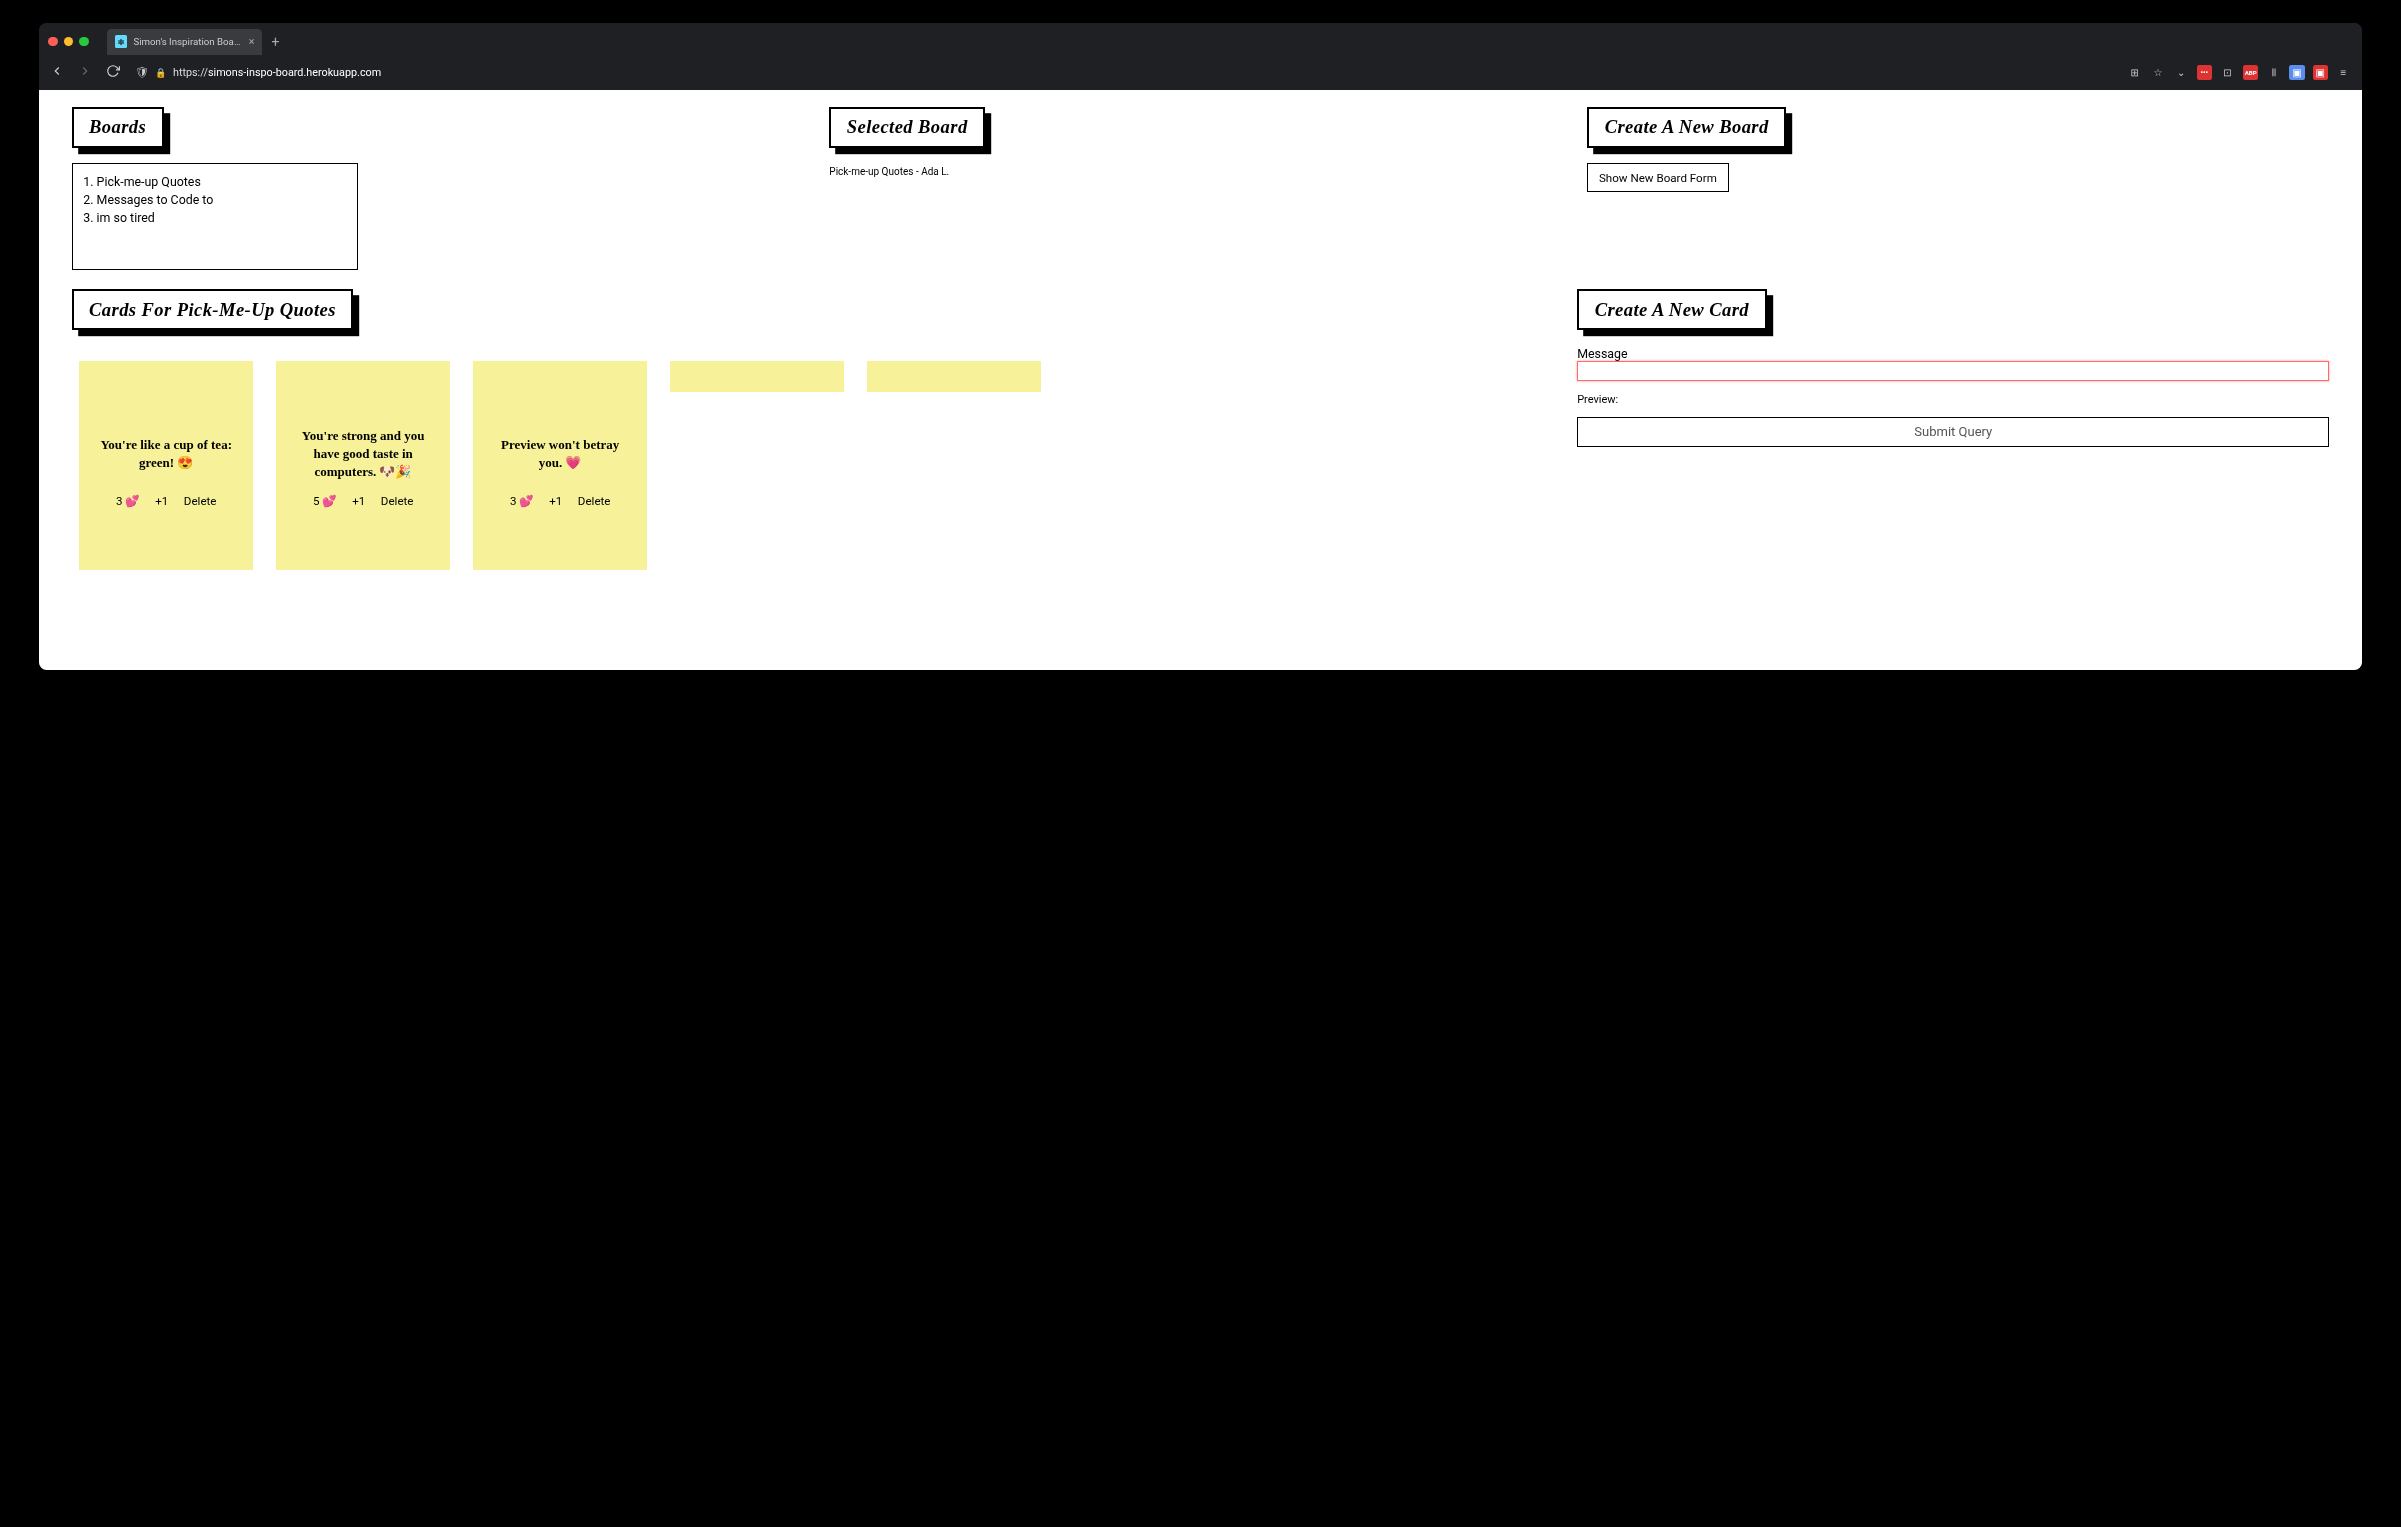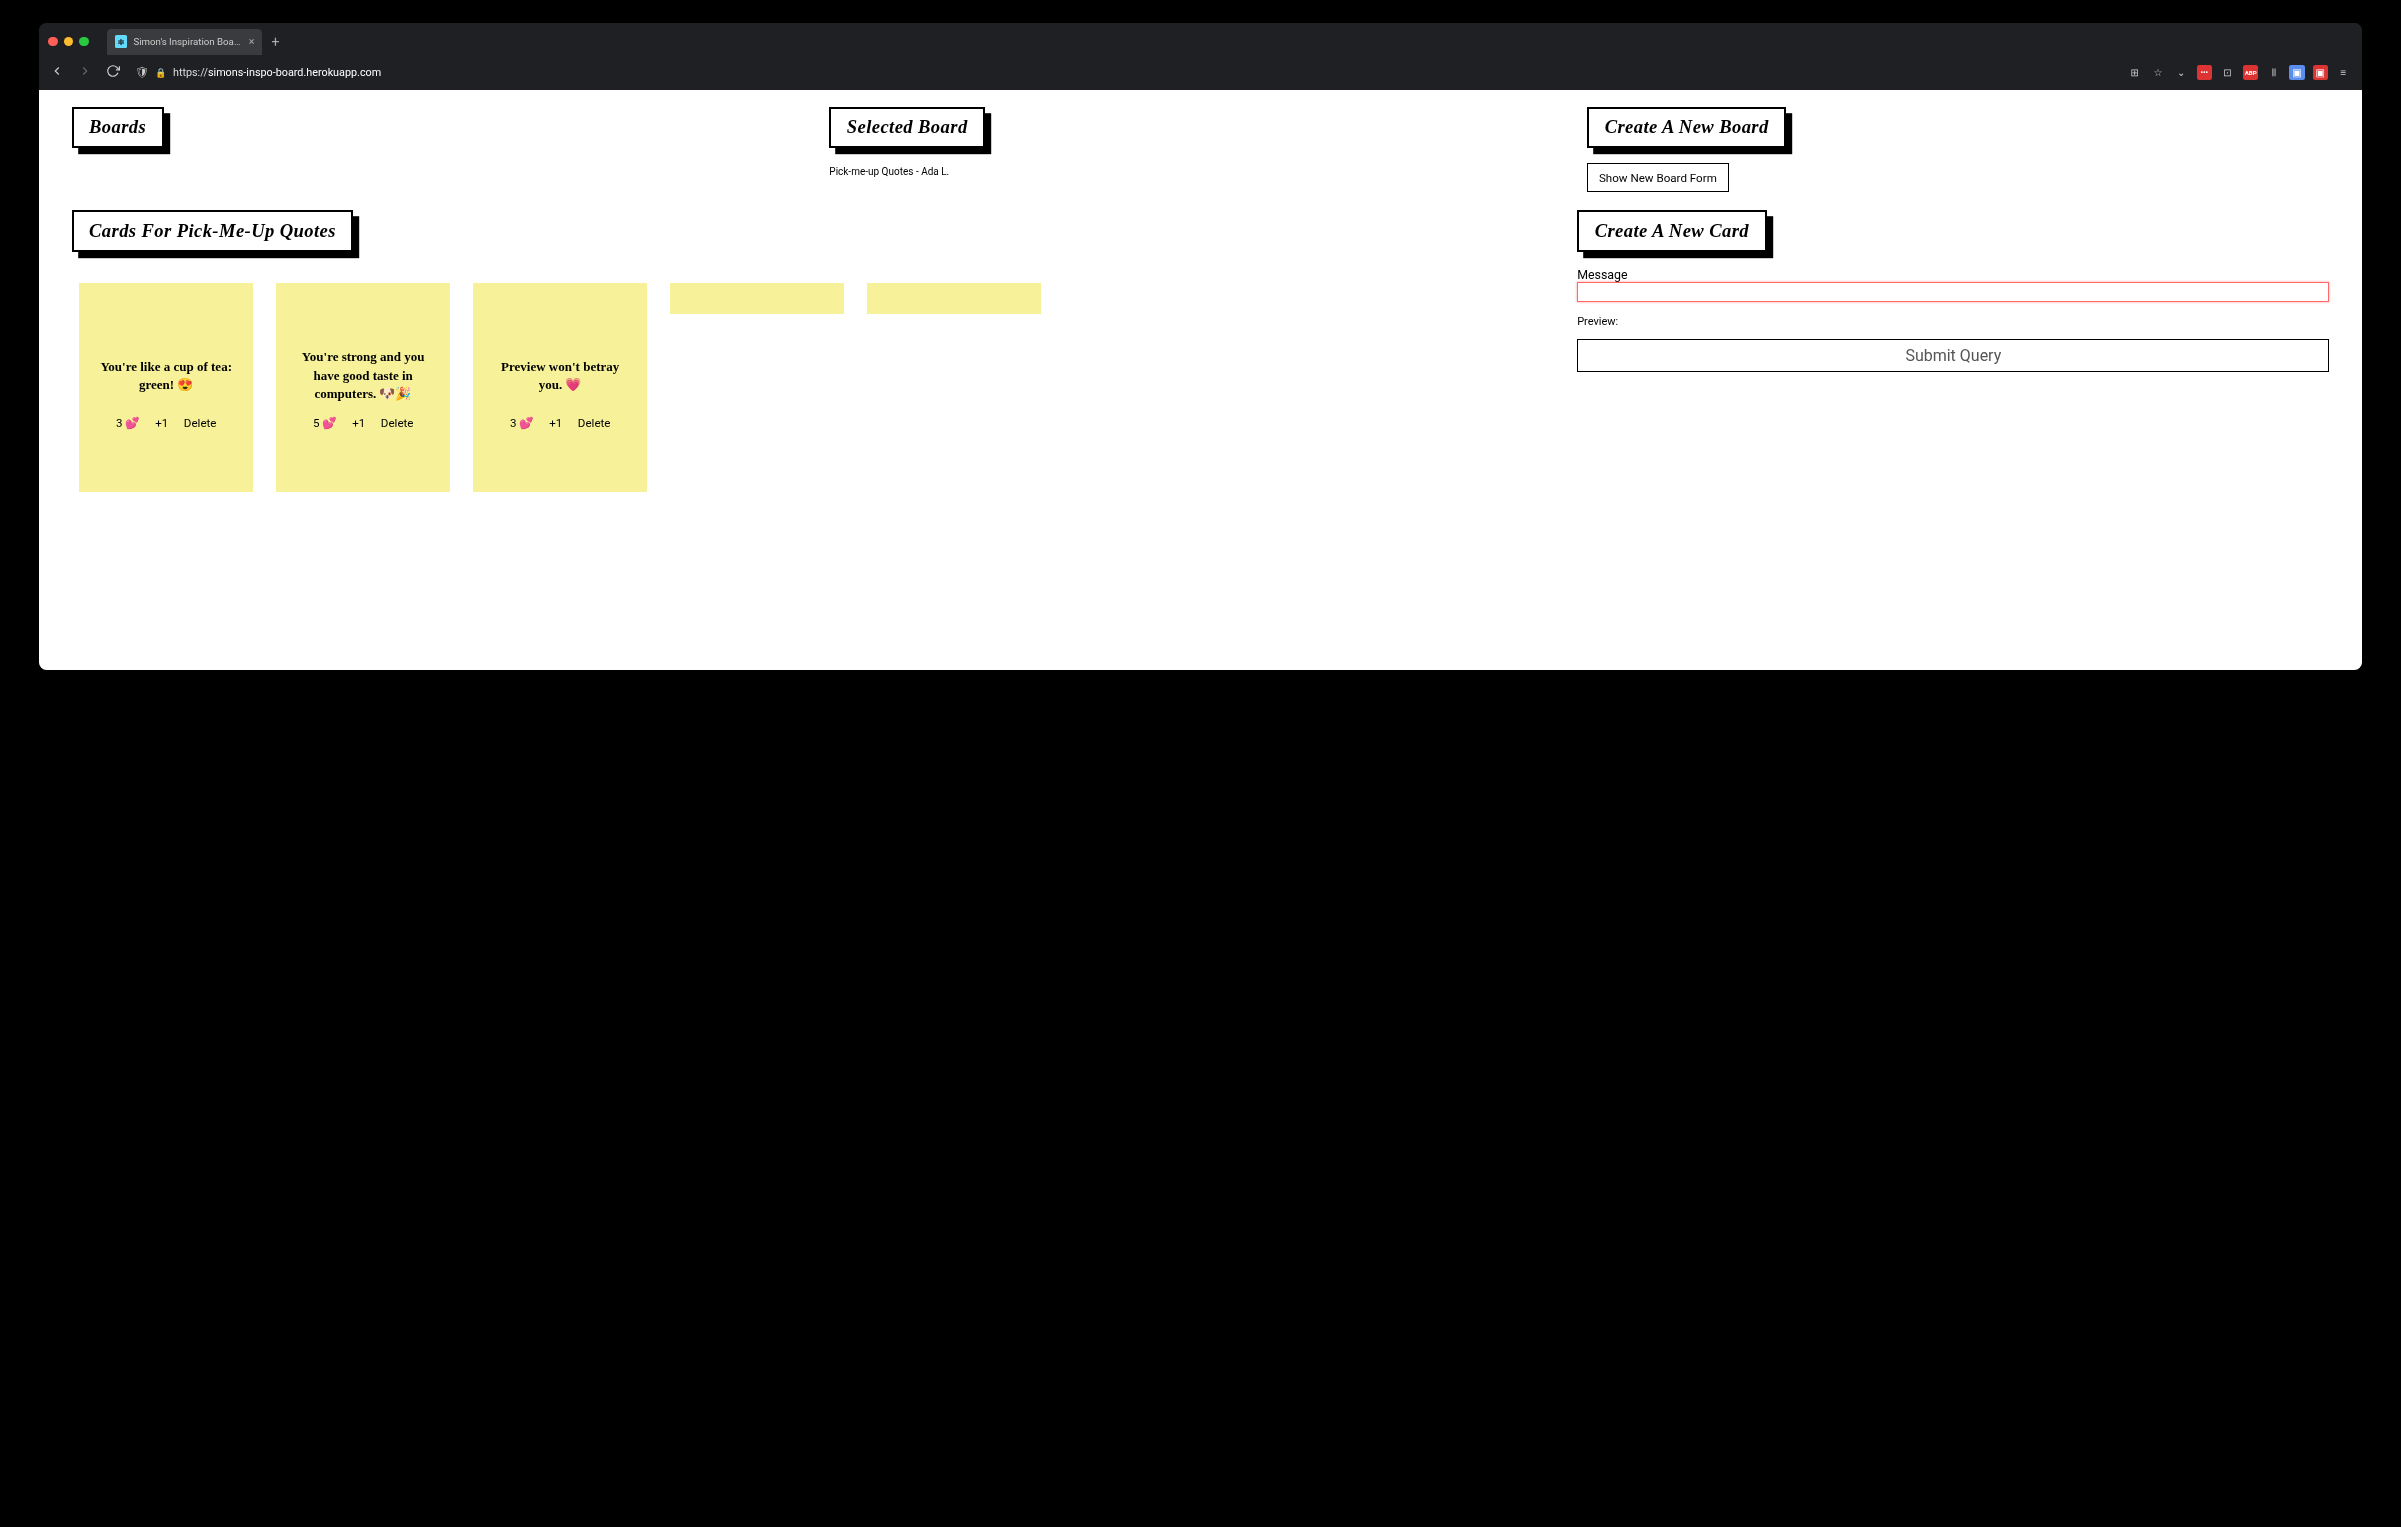--- a/index.html
+++ b/index.html
@@ -190,21 +190,21 @@
       font-size: 10.8px;
       outline: none;
       margin-bottom: 12.4px;
     }
     .preview-label { font-size: 11px; margin-bottom: 10.8px; }
     .submit-btn {
       width: 100%;
       border: 0.8px solid #000;
       background: #fff;
       padding: 6.2px;
-      font-size: 16px;
+      font-size: 13px;
       color: #555;
       cursor: pointer;
       font-family: inherit;
     }
   </style>
 </head>
 <body>
 
 <div class="browser-window">
   <div class="tab-bar">
@@ -251,20 +251,27 @@
       <div class="tb-icon" style="background:#d33;color:#fff">▣</div>
       <div class="tb-icon">≡</div>
     </div>
   </div>
 
   <div class="viewport">
 
     <div class="top-grid">
       <div>
         <div class="section-header">Boards</div>
+        <div class="boards-list">
+          <ol>
+            <li>Pick-me-up Quotes</li>
+            <li>Messages to Code to</li>
+            <li>im so tired</li>
+          </ol>
+        </div>
       </div>
 
       <div>
         <div class="section-header">Selected Board</div>
         <div class="selected-board-text">Pick-me-up Quotes - Ada L.</div>
       </div>
 
       <div>
         <div class="section-header">Create a New Board</div>
         <div>

